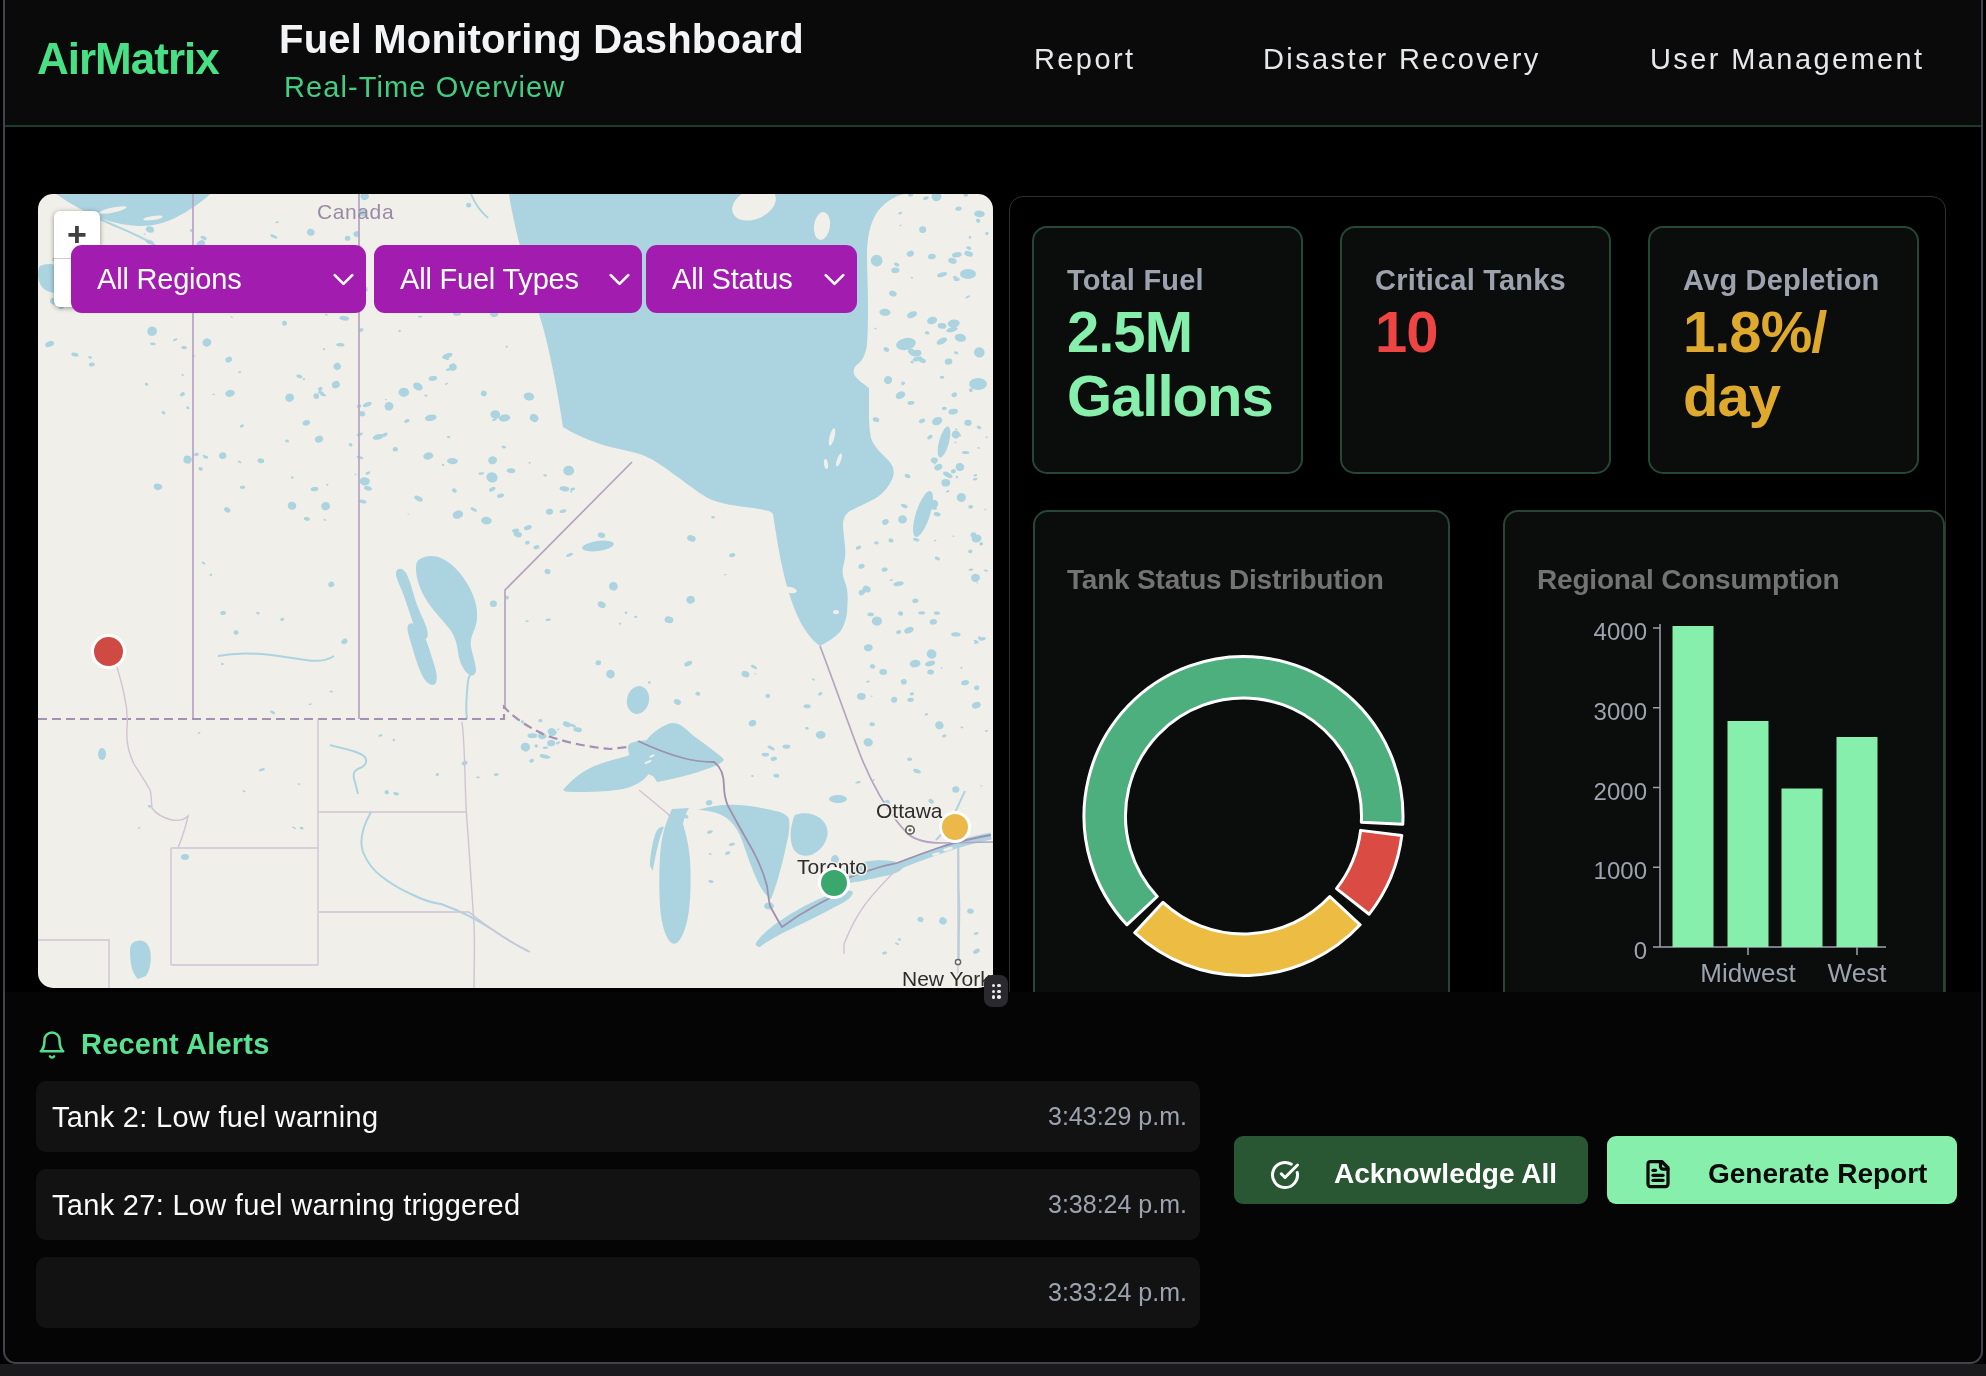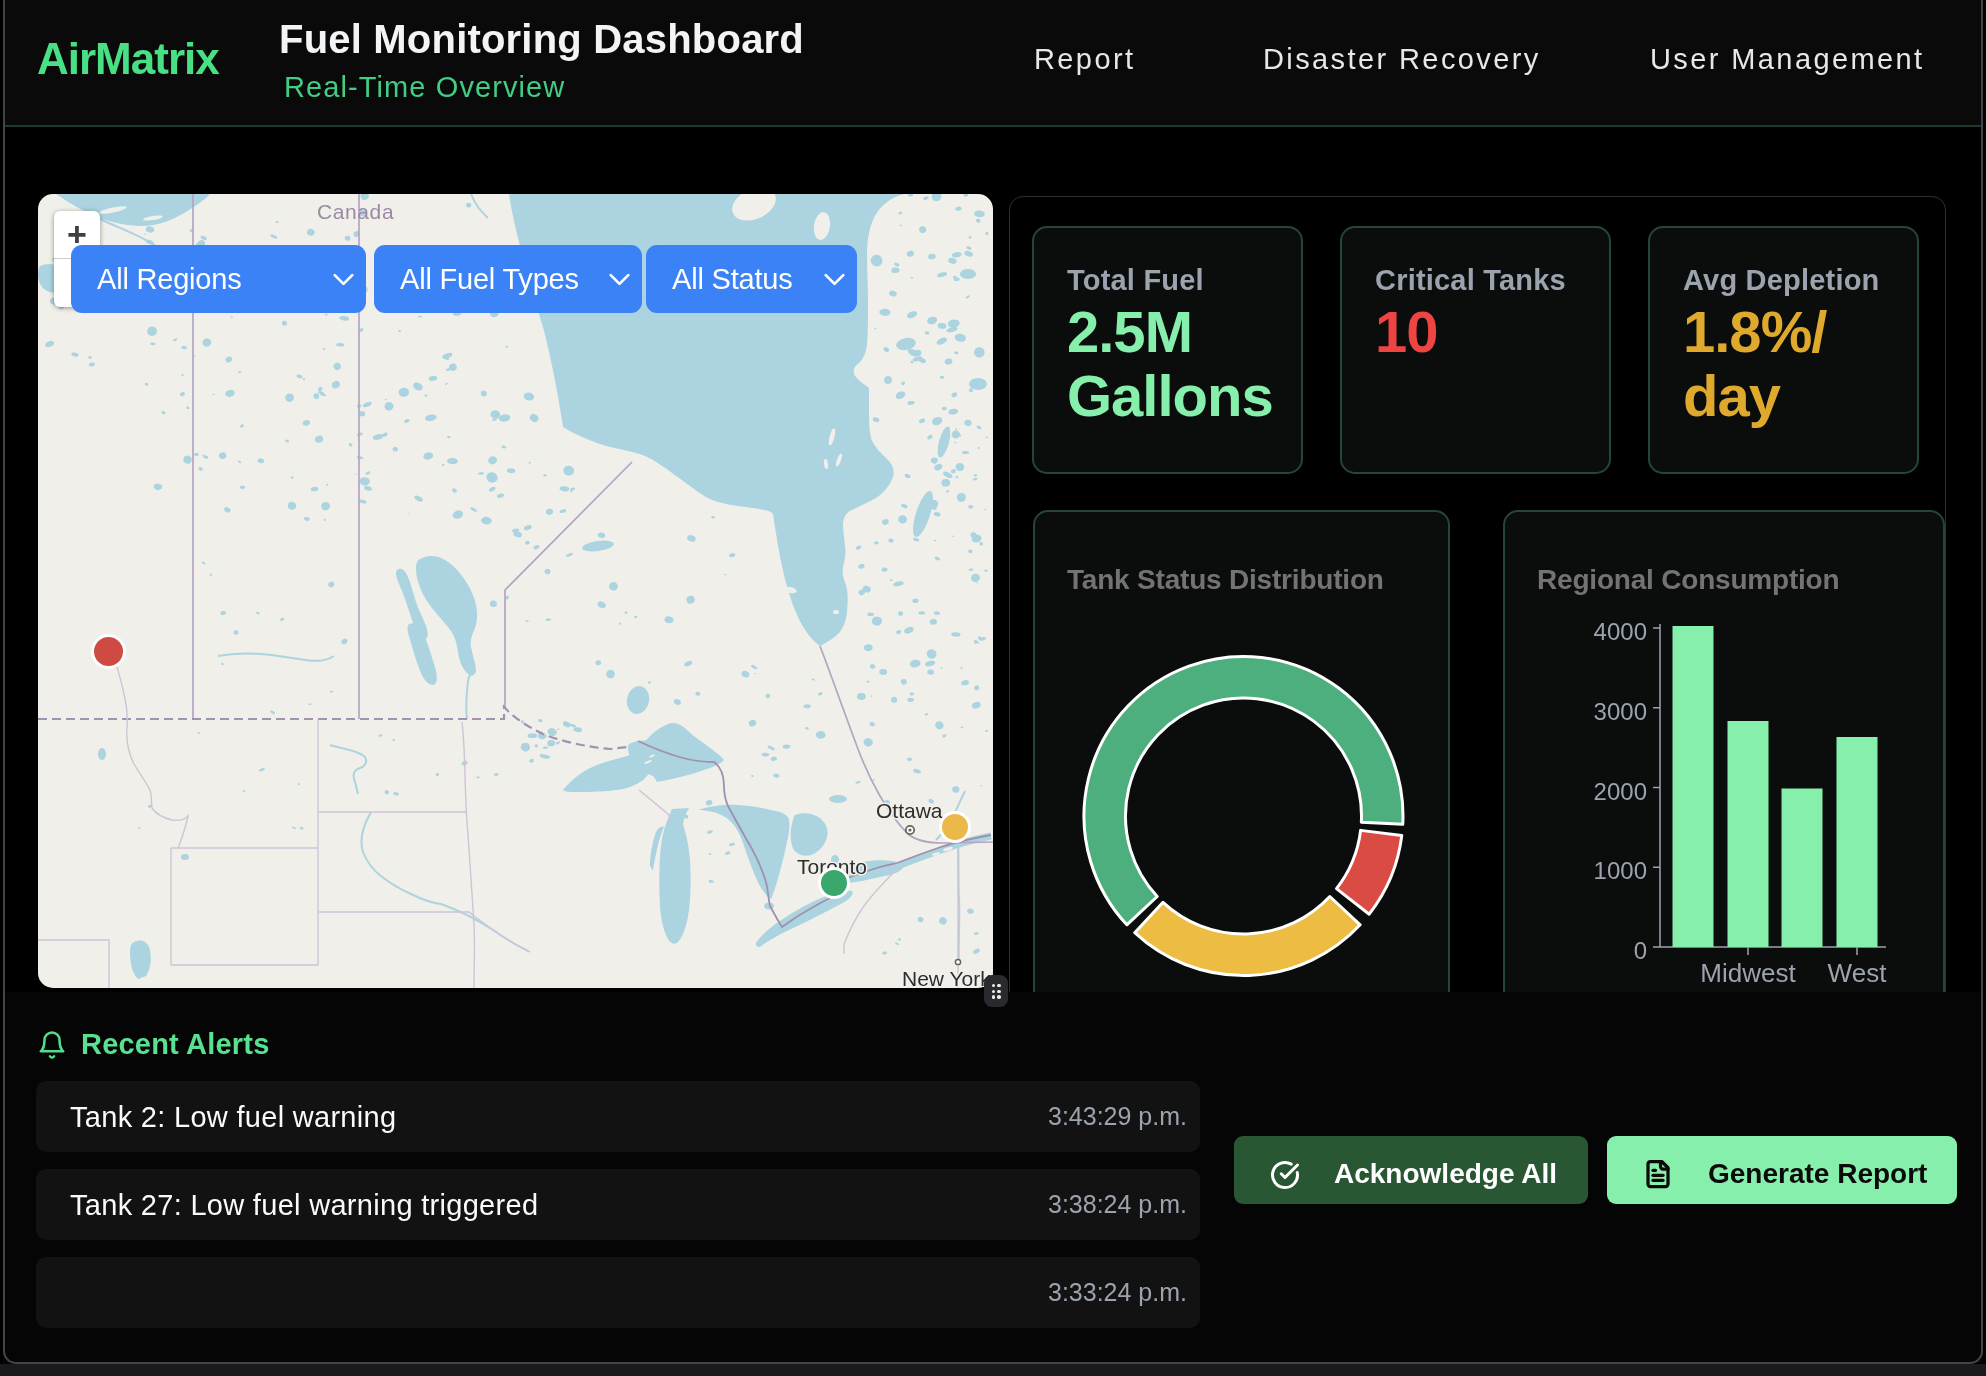--- a/index.html
+++ b/index.html
@@ -19,21 +19,21 @@
 
 
 #map { position:absolute; left:38px; top:194px; width:955px; height:794px;
   background:#f1efe9; border-radius:15px; overflow:hidden; }
 #mapsvg { position:absolute; left:0; top:0; }
 #zoomctl { position:absolute; left:16px; top:17px; width:46px; height:96px;
   background:#fff; border-radius:6px; box-shadow:0 1px 5px rgba(0,0,0,.4); }
 #zoomctl .plus { position:absolute; left:0; top:0; width:46px; height:48px;
   color:#404040; font-size:34px; font-weight:bold; text-align:center; line-height:46px;
   border-bottom:1px solid #ccc; }
-.dd { position:absolute; top:51px; height:68px; background:#3b82f6; border-radius:11px;
+.dd { position:absolute; top:51px; height:68px; background:#a21caf; border-radius:11px;
   color:#fff; font-size:29px; font-weight:500; line-height:68px; padding-left:26px; letter-spacing:-0.2px; }
 .dd svg { position:absolute; right:12px; top:28px; }
 .marker { position:absolute; border-radius:50%; border:3px solid #fff; }
 
 
 #rpanel { position:absolute; left:1009px; top:196px; width:937px; height:1000px;
   border:1.5px solid #2a332c; border-radius:14px; }
 .scard { position:absolute; top:226px; height:248px; width:271px; background:#0a0d0b;
   border:2px solid #254736; border-radius:15px; padding:36px 0 0 33px; }
 .scard .lbl { font-size:29px; font-weight:600; color:#9ca3af; letter-spacing:0.2px; }
@@ -42,21 +42,21 @@
   border:2px solid #254736; border-radius:15px; }
 .ccard .ctitle { position:absolute; left:32px; top:52px; font-size:28px; font-weight:bold; color:#737373; letter-spacing:-0.2px; }
 
 
 #alerts { position:absolute; left:3px; top:992px; width:1980px; height:371px;
   background:#050505; }
 #alerttitle { position:absolute; left:78px; top:36px; font-size:29px; font-weight:bold;
   color:#58e191; letter-spacing:0.2px; }
 .arow { position:absolute; left:33px; width:1164px; height:71px; background:#121212;
   border-radius:10px; }
-.arow .atext { position:absolute; left:16px; top:20px; font-size:29px; color:#fafafa; letter-spacing:0.3px;margin-left:18px; }
+.arow .atext { position:absolute; left:16px; top:20px; font-size:29px; color:#fafafa; letter-spacing:0.3px; }
 .arow .atime { position:absolute; right:13px; top:21px; font-size:25px; color:#9ca3af; }
 .btn { position:absolute; height:68px; border-radius:9px; font-size:28px; font-weight:bold; }
 #ackbtn { left:1231px; top:144px; width:354px; background:#2a5733; color:#fff; }
 #genbtn { left:1604px; top:144px; width:350px; background:#86efac; color:#0a0a0a; }
 .btn span { position:absolute; top:22px; }
 .btn svg { position:absolute; top:24px; }
 
 #handle { position:absolute; left:984px; top:975px; width:24px; height:32px;
   background:#2a2a2e; border-radius:8px; z-index:30; }
 #handle .dot { position:absolute; width:3.5px; height:3.5px; border-radius:50%; background:#ededf0; }

